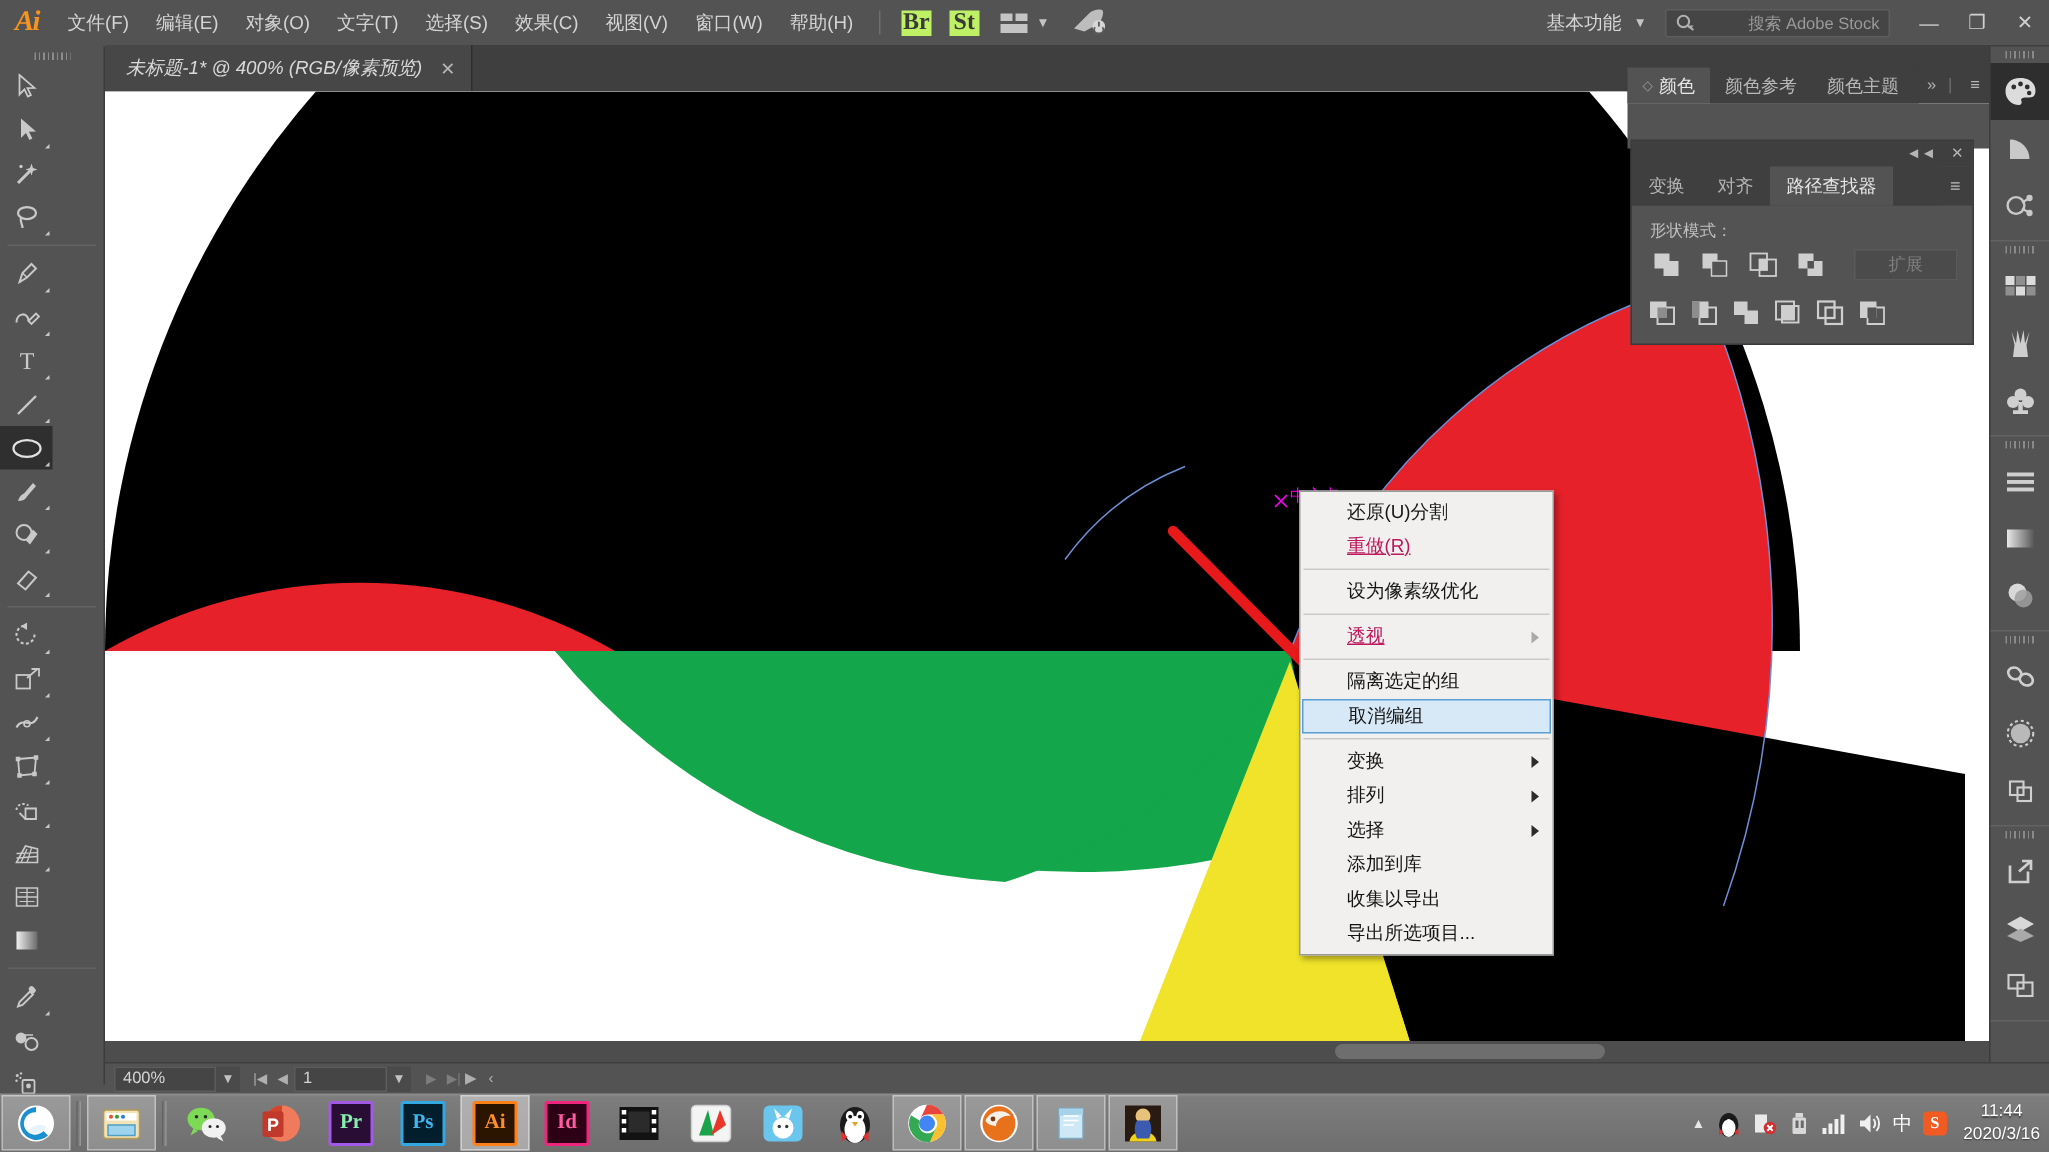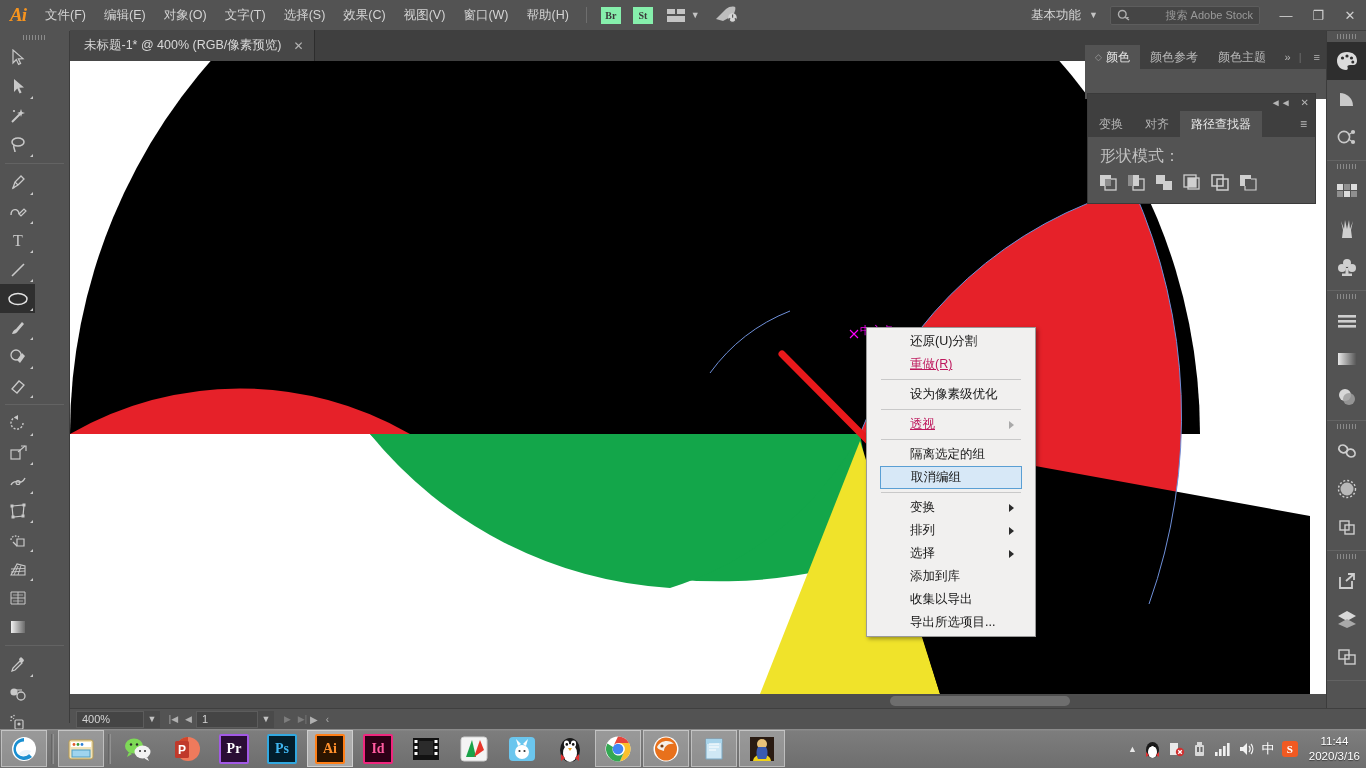--- a/index.html
+++ b/index.html
@@ -20,42 +20,42 @@
     width:36px; height:30px; display:flex; align-items:center; justify-content:center;
     color:#f7941e; font-weight:bold; font-size:19px; font-style:italic;
     font-family:"Liberation Serif",serif; letter-spacing:-1px;
   }
   .menu-item {
     padding:0 9px; height:30px; line-height:30px; color:#d4d4d4; font-size:12.5px;
     white-space:nowrap; cursor:default;
   }
   .mb-sep { width:1px; height:16px; background:#6e6e6e; margin:0 8px; }
   .sqbtn {
-    width:20px; height:17px; background:#86efac; color:#3a3a3a; font-size:10px;
+    width:20px; height:17px; background:#bef264; color:#3a3a3a; font-size:16px;
     display:flex; align-items:center; justify-content:center; margin:0 6px;
     font-weight:bold; font-family:"Liberation Serif",serif;
   }
   .arrange-icon { display:flex; align-items:center; margin-left:8px; }
   .arr-grid { width:18px; height:13px; position:relative; }
   .arr-grid i { position:absolute; background:#c4c4c4; display:block; }
   .chev { margin-left:6px; color:#c4c4c4; font-size:9px; }
   .rocket { margin-left:14px; color:#bdbdbd; }
   .ws-name { color:#d7d7d7; font-size:12.5px; white-space:nowrap; }
   .search-box {
     height:19px; background:#454545; border:1px solid #5d5d5d; border-radius:2px;
     display:flex; align-items:center; padding:0 6px; margin-left:12px; min-width:150px;justify-content:space-between;
   }
   .search-box .st { color:#9a9a9a; font-size:11px; margin-left:5px; white-space:nowrap;}
   .wbtns { display:flex; align-items:center; margin-left:10px; }
   .wbtn { width:32px; height:30px; display:flex; align-items:center; justify-content:center;
           color:#cfcfcf; font-size:13px; }
 
   
   .tabbar {
-    position:absolute; left:0; top:30px; width:1366px; height:31px; background:#3f3f3f;
+    position:absolute; left:0; top:30px; width:1366px; height:31px; background:#3f3f3f;font-style:italic;
   }
   .collapse-btn {
     position:absolute; left:0; top:0; width:70px; height:31px;
     background:#535353; color:#b8b8b8; font-size:9px; padding-left:6px; line-height:16px;
   }
   .doctab {
     position:absolute; left:70px; top:0; height:31px; background:#474747;
     display:flex; align-items:center; padding:0 10px 0 14px; color:#d9d9d9; font-size:12.5px;
     border-right:1px solid #2d2d2d; white-space:nowrap;
   }
@@ -92,21 +92,21 @@
     background:#6e6e6e; border-radius:5px; }
   .hscroll { position:absolute; left:0; bottom:0; width:1296px; height:14px; background:#4d4d4d; }
   .hthumb { position:absolute; left:820px; top:2px; width:180px; height:10px;
     background:#6e6e6e; border-radius:5px; }
   .scrollcorner { position:absolute; right:0; bottom:0; width:14px; height:14px; background:#4d4d4d; }
 
   
   .ctxmenu {
     position:absolute; left:866px; top:327px; width:170px;
     background:#f1f0ef; border:1px solid #9a9a9a;
-    box-shadow:2px 2px 4px rgba(0,0,0,.35); padding:2px 12px; z-index:60;
+    box-shadow:2px 2px 4px rgba(0,0,0,.35); padding:2px 0; z-index:60;
   }
   .ctxitem {
     height:23px; display:flex; align-items:center; padding-left:31px; padding-right:10px;
     color:#151515; font-size:12.5px; position:relative; white-space:nowrap;
   }
   .ctxitem.disabled { color:#be185d;text-decoration:underline; }
   .ctxitem.hl { background:#d7e8f7; border:1px solid #5a9fd4; height:23px;
     margin:0 1px; padding-left:30px; }
   .ctxitem .sub {
     position:absolute; right:9px; top:50%; transform:translateY(-50%);
@@ -134,21 +134,21 @@
     border:1px solid #3a3a3a;
   }
   .pfhead { height:17px; background:#3f3f3f; display:flex; align-items:center;
     justify-content:flex-end; padding-right:6px; gap:10px; color:#b5b5b5; font-size:10px; }
   .pf-tabs { display:flex; height:26px; background:#3f3f3f; }
   .pf-tab { display:flex; align-items:center; padding:0 11px; font-size:12px;
     color:#b4b4b4; background:#3f3f3f; }
   .pf-tab.active { background:#535353; color:#e8e8e8; }
   .pf-tabs .sp { flex:1; background:#3f3f3f; }
   .pf-tabs .menu { display:flex; align-items:center; padding:0 8px; color:#bdbdbd; font-size:12px; }
-  .pf-sec { padding:9px 12px 4px; font-size:16px; color:#bfbfbf; }
+  .pf-sec { padding:9px 12px 4px; font-size:11px; color:#bfbfbf; }
   .pf-row { display:flex; align-items:center; padding:0 10px 10px; gap:6px; }
   .pfbtn { width:26px; height:22px; display:flex; align-items:center; justify-content:center; }
   .expandbtn {
     margin-left:10px; flex:1; height:21px; background:#4b4b4b; border:1px solid #5a5a5a;
     display:flex; align-items:center; justify-content:center; color:#7e7e7e; font-size:11.5px;
   }
   .pf-row2 { display:flex; align-items:center; padding:0 6px 10px; }
   .pf-row2 .pfbtn { width:28px; }
 
   
@@ -590,20 +590,47 @@
     </div>
     <div class="pf-tabs">
       <div class="pf-tab">变换</div>
       <div class="pf-tab">对齐</div>
       <div class="pf-tab active">路径查找器</div>
       <div class="sp"></div>
       <div class="menu">≡</div>
     </div>
 
     <div class="pf-sec">形状模式：</div>
+    <div class="pf-row">
+      <div class="pfbtn">
+        <svg width="19" height="17" viewBox="0 0 19 17">
+            <path d="M1 1 h10 v5 h6 v10 H7 v-5 H1 Z" fill="#cfcfcf"></path>
+          </svg>
+      </div>
+      <div class="pfbtn">
+        <svg width="19" height="17" viewBox="0 0 19 17">
+            <path d="M1 1 h10 v5 h6 v10 H7 v-5 H1 Z" fill="#cfcfcf"></path>
+            <rect x="7" y="6" width="10" height="10" fill="#535353" stroke="#cfcfcf" stroke-width="1"></rect>
+          </svg>
+      </div>
+      <div class="pfbtn">
+        <svg width="19" height="17" viewBox="0 0 19 17">
+            <rect x="1" y="1" width="11" height="11" fill="none" stroke="#cfcfcf" stroke-width="1.2"></rect>
+            <rect x="7" y="5" width="11" height="11" fill="none" stroke="#cfcfcf" stroke-width="1.2"></rect>
+            <rect x="7" y="5" width="5" height="7" fill="#cfcfcf"></rect>
+          </svg>
+      </div>
+      <div class="pfbtn">
+        <svg width="19" height="17" viewBox="0 0 19 17">
+            <path d="M1 1 h10 v5 h6 v10 H7 v-5 H1 Z" fill="#cfcfcf"></path>
+            <rect x="7" y="6" width="4.3" height="5" fill="#535353"></rect>
+          </svg>
+      </div>
+      <div class="expandbtn">扩展</div>
+    </div>
 
     <div class="pf-row2">
       <div class="pfbtn">
         <svg width="19" height="17" viewBox="0 0 19 17">
             <rect x="1" y="1" width="11" height="11" fill="#cfcfcf"></rect>
             <rect x="6" y="5" width="11" height="11" fill="none" stroke="#cfcfcf" stroke-width="1.3"></rect>
             <rect x="6" y="5" width="6" height="7" fill="#8d8d8d"></rect>
           </svg>
       </div>
       <div class="pfbtn">
@@ -840,21 +867,21 @@
     </div>
     <div class="tbitem">
       <svg width="28" height="28" viewBox="0 0 28 28">
           <circle cx="16" cy="14" r="12" fill="#ef7a5c"></circle>
           <path d="M16 2 A12 12 0 0 0 4 14 L16 14 Z" fill="#d0452b"></path>
           <rect x="3" y="6" width="14" height="17" rx="1.6" fill="#c0392b"></rect>
           <text x="10" y="19" font-family="Liberation Sans, sans-serif" font-size="12" font-weight="bold" fill="#fff" text-anchor="middle">P</text>
         </svg>
     </div>
     <div class="tbitem">
-      <div class="appicon" style="background:#2a0d35;border:2px solid #a259e6;color:#ffffff;">Pr</div>
+      <div class="appicon" style="background:#2a0d35;border:2px solid #a259e6;color:#86efac;">Pr</div>
     </div>
     <div class="tbitem">
       <div class="appicon" style="background:#021d2b;border:2px solid #31a8e0;color:#3fb6f0;">Ps</div>
     </div>
     <div class="tbitem active">
       <div class="appicon" style="background:#2b1400;border:2px solid #ff7f18;color:#ff8f2b;">Ai</div>
     </div>
     <div class="tbitem">
       <div class="appicon" style="background:#2d0016;border:2px solid #f0267e;color:#ff5ba0;">Id</div>
     </div>

